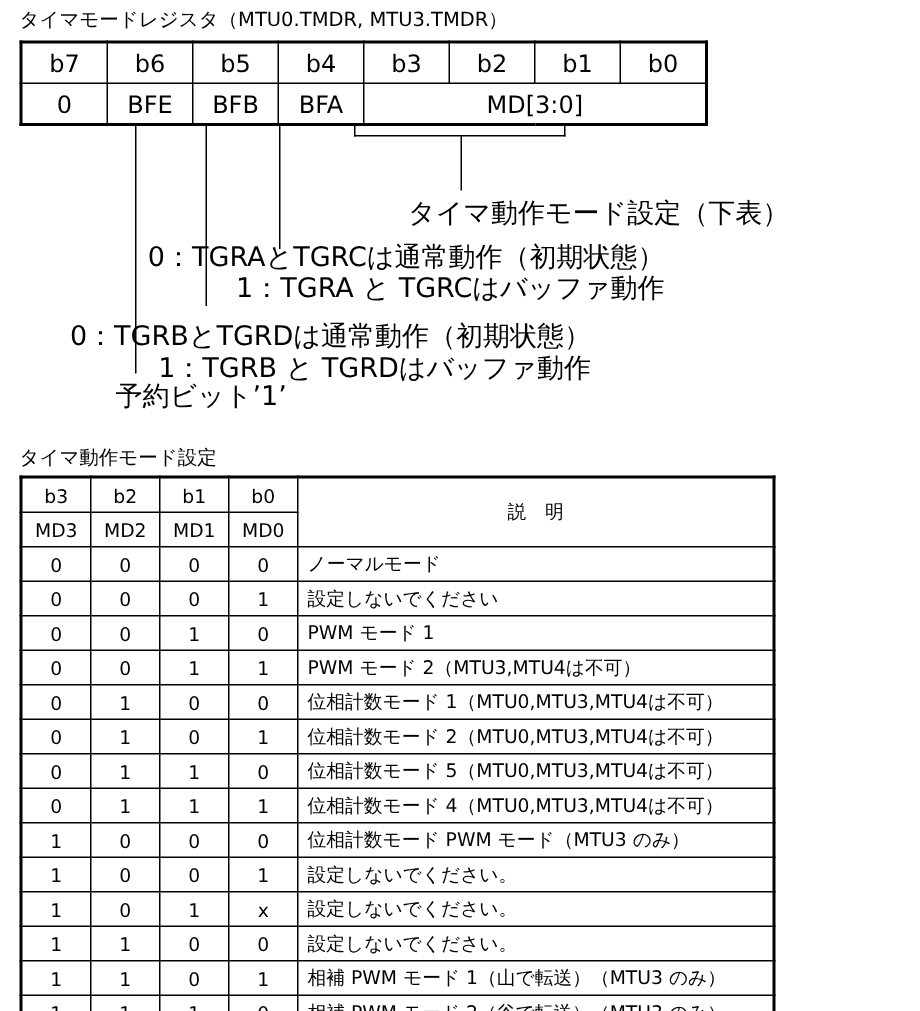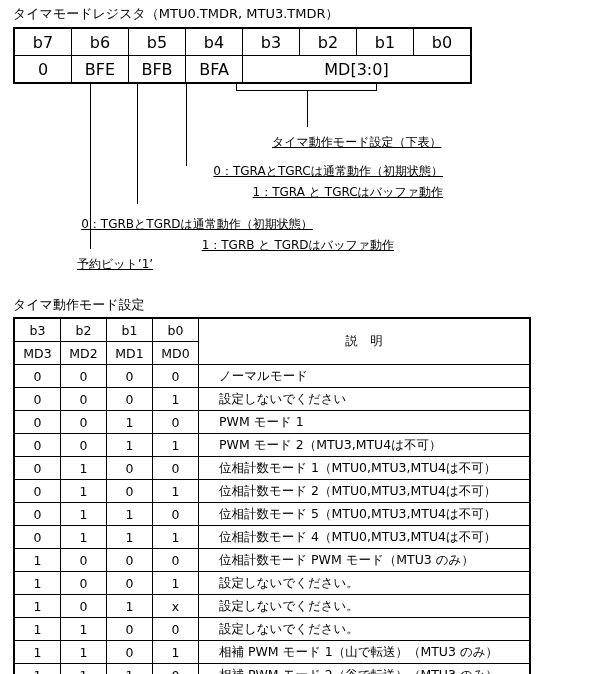--- a/index.html
+++ b/index.html
@@ -55,24 +55,23 @@
   }
   .hline {
     position: absolute;
     height: 0;
     border-top: 1.5px solid #000;
   }
 
   
   .annot {
     position: absolute;
-    font-size: 12px;
+    font-size: 18px;
     line-height: 19px;
     white-space: nowrap;
-    text-decoration: underline;
   }
   .annot-right { text-align: right; }
 
   
   .mode-table {
     position: absolute;
     left: 13px;
     top: 317px;
     border-collapse: collapse;
     table-layout: fixed;
@@ -87,21 +86,21 @@
     vertical-align: middle;
     font-family: "DejaVu Sans", "Liberation Sans", sans-serif;
   }
   .mode-table td.bit, .mode-table th.bit {
     width: 45px;
     text-align: center;
   }
   .mode-table td.desc, .mode-table th.desc {
     width: 310px;
     text-align: left;
-    padding-left: 20px;
+    padding-left: 6px;
   }
   .mode-table th.desc-head {
     width: 310px;
     text-align: center;
     vertical-align: middle;
   }
 </style>
 </head>
 <body>
 
@@ -138,21 +137,21 @@
 <div class="hline" style="left:236px; top:90px; width:141px;"></div>
 <div class="vline" style="left:236px; top:82px; height:9px;"></div>
 <div class="vline" style="left:376px; top:82px; height:9px;"></div>
 <div class="vline" style="left:307px; top:90px; height:37px;"></div>
 
 <div class="annot" style="left:272px; top:133px;">タイマ動作モード設定（下表）</div>
 
 <div class="annot annot-right" style="left:0; top:162px; width:443px;">0：TGRAとTGRCは通常動作（初期状態）</div>
 <div class="annot annot-right" style="left:0; top:183px; width:443px;">1：TGRA と TGRCはバッファ動作</div>
 
-<div class="annot annot-right" style="left:0; top:215px; width:394px;text-align:center;">0：TGRBとTGRDは通常動作（初期状態）</div>
+<div class="annot annot-right" style="left:0; top:215px; width:394px;">0：TGRBとTGRDは通常動作（初期状態）</div>
 <div class="annot annot-right" style="left:0; top:236px; width:394px;">1：TGRB と TGRDはバッファ動作</div>
 
 <div class="annot" style="left:77px; top:255px;">予約ビット’1’</div>
 
 <div class="section-title abs" style="left:13px; top:297px;font-family:Liberation Serif, serif;">タイマ動作モード設定</div>
 
 <table class="mode-table">
   <tbody>
     <tr>
       <th class="bit">b3</th>

